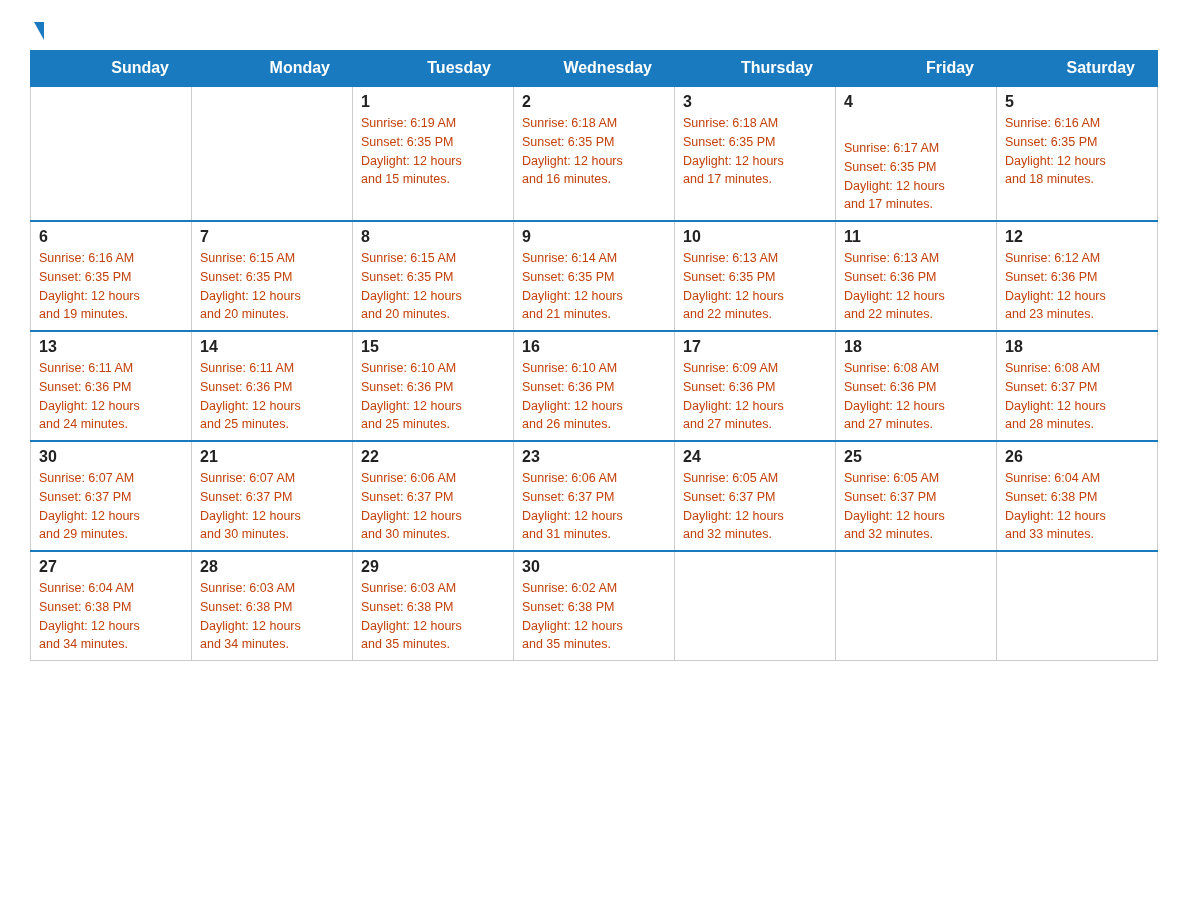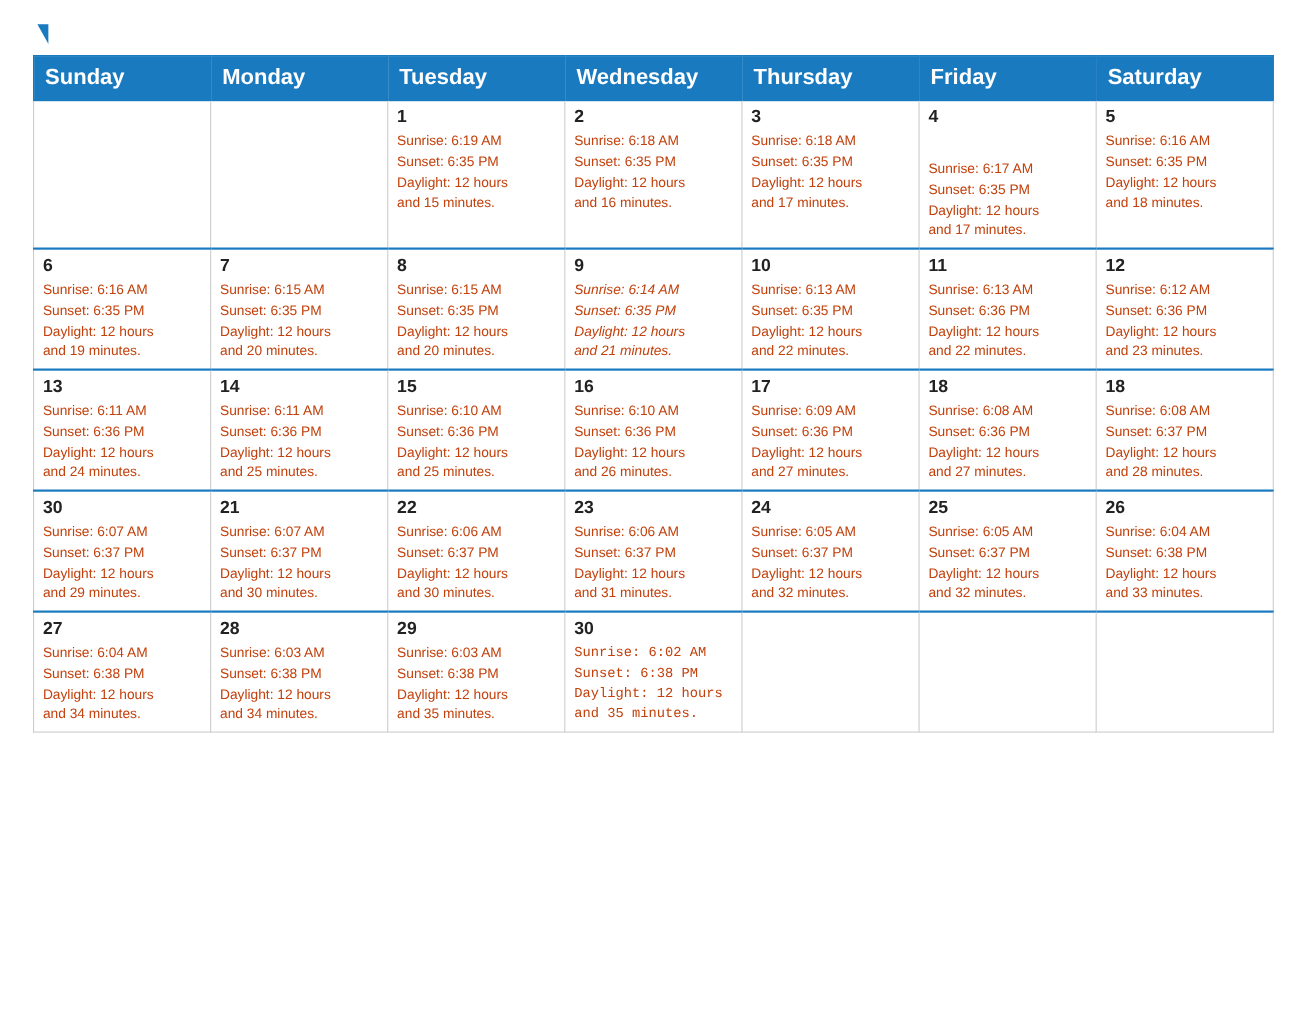--- a/index.html
+++ b/index.html
@@ -36,24 +36,24 @@
       margin-top: 4px;
     }
     .calendar {
       width: 100%;
       border-collapse: collapse;
       margin-top: 10px;
     }
     .calendar th {
       background-color: #1a7abf;
       color: #fff;
-      font-size: 20px;
+      font-size: 16px;
       font-weight: bold;
-      padding: 8px 10px;
-      text-align: left;
+      padding: 8px 22px;
+      text-align: right;
       border: 1px solid #1a7abf;
     }
     .calendar td {
       vertical-align: top;
       border: 1px solid #ccc;
       padding: 6px 8px;
       width: 14.28%;
       min-height: 110px;
       color: #333;
       font-size: 13px;
@@ -181,21 +181,21 @@
         </td>
         <td>
           <span class="day-num">8</span>
           <div class="day-info" style="white-space: pre-line;">Sunrise: 6:15 AM
 Sunset: 6:35 PM
 Daylight: 12 hours
 and 20 minutes.</div>
         </td>
         <td>
           <span class="day-num">9</span>
-          <div class="day-info" style="white-space: pre-line; font-style: italic;">Sunrise: 6:14 AM
+          <div class="day-info" style="white-space: pre-line;">Sunrise: 6:14 AM
 Sunset: 6:35 PM
 Daylight: 12 hours
 and 21 minutes.</div>
         </td>
         <td>
           <span class="day-num">10</span>
           <div class="day-info" style="white-space: pre-line;">Sunrise: 6:13 AM
 Sunset: 6:35 PM
 Daylight: 12 hours
 and 22 minutes.</div>
@@ -334,21 +334,21 @@
         </td>
         <td>
           <span class="day-num">29</span>
           <div class="day-info" style="white-space: pre-line;">Sunrise: 6:03 AM
 Sunset: 6:38 PM
 Daylight: 12 hours
 and 35 minutes.</div>
         </td>
         <td>
           <span class="day-num">30</span>
-          <div class="day-info" style="white-space: pre-line; font-family: Liberation Mono, monospace;">Sunrise: 6:02 AM
+          <div class="day-info" style="white-space: pre-line;">Sunrise: 6:02 AM
 Sunset: 6:38 PM
 Daylight: 12 hours
 and 35 minutes.</div>
         </td>
         <td class="empty"></td>
         <td class="empty"></td>
         <td class="empty"></td>
       </tr>
     </tbody>
 </table>

